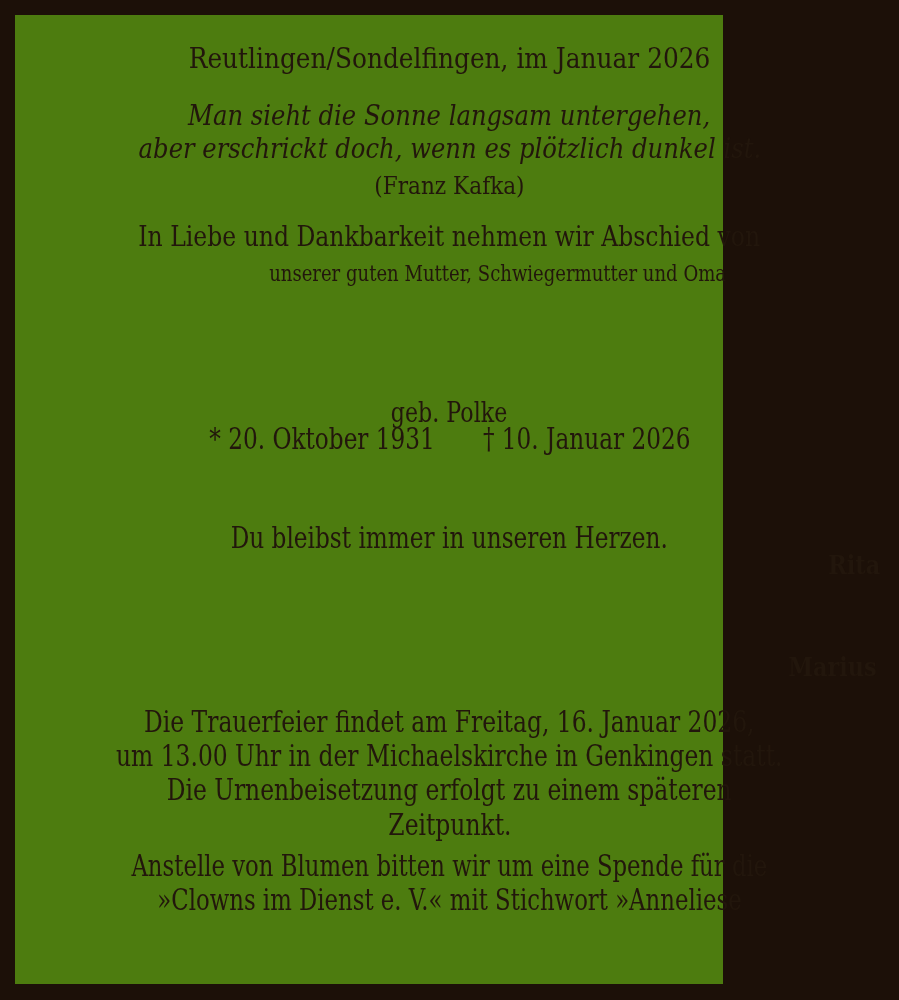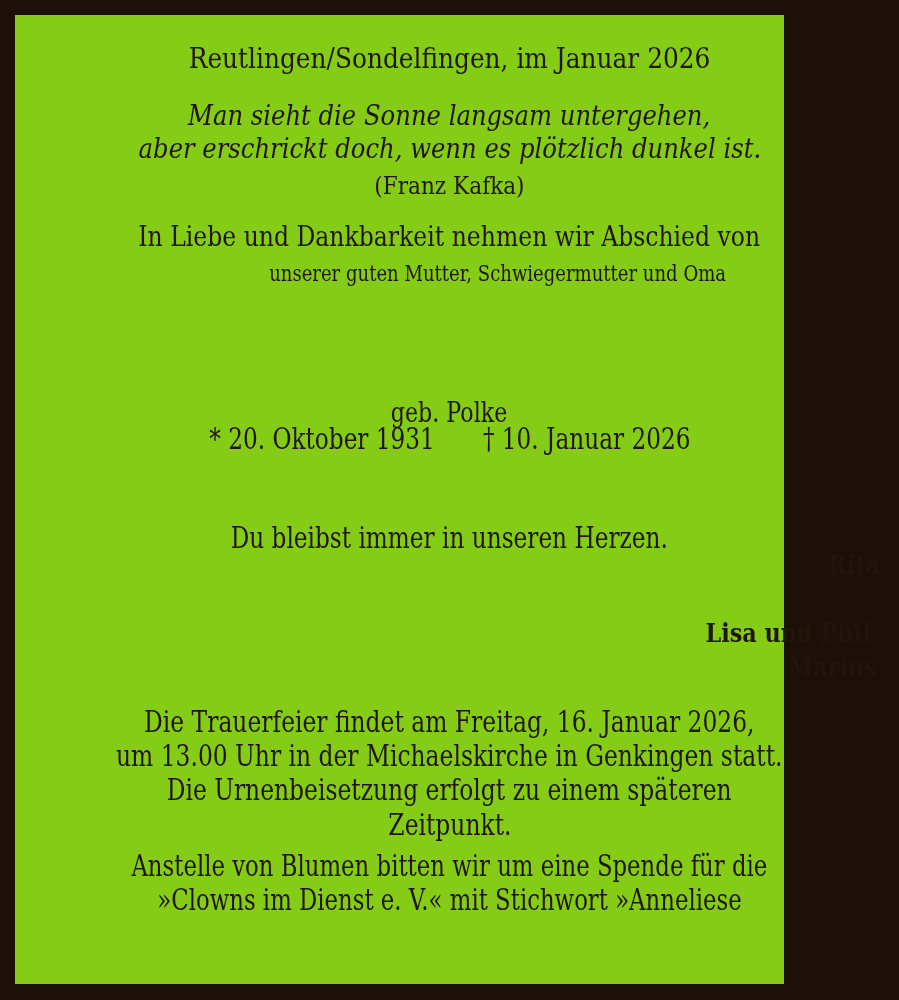--- a/index.html
+++ b/index.html
@@ -1,19 +1,19 @@
 <!DOCTYPE html>
 <html><head>
   <meta charset="utf-8">
   <style>
     html, body { margin: 0; padding: 0; }
     body { width: 899px; height: 1000px; background: #1c1008; overflow: hidden; }
     .frame {
-      position: absolute; left: 15px; top: 15px; width: 769px; height: 969px;
-      background: #84cc16; color: #22160c;
+      position: absolute; left: 15px; top: 15px; width: 708px; height: 969px;
+      background: #4d7c0f; color: #22160c;
       font-family: "DejaVu Serif", "Liberation Serif", serif;
       text-align: center;
     }
     .line { position: absolute; left: 0; width: 869px; white-space: nowrap; line-height: 1; }
     .cond { display: inline-block; transform-origin: center; }
     .place { top: 30px; font-size: 27px; }
     .quote { font-style: italic; font-size: 27px; }
     .q1 { top: 87px; }
     .q2 { top: 120px; }
     .q3 { top: 159px; font-size: 24px; }
@@ -42,21 +42,20 @@
 
   <div class="line intro1"><span class="cond" style="transform:scaleX(0.84)">In Liebe und Dankbarkeit nehmen wir Abschied von</span></div>
   <div class="line intro2"><span class="cond" style="transform:scaleX(0.82)">unserer guten Mutter, Schwiegermutter und Oma</span></div>
 
   <div class="line nee"><span class="cond" style="transform:scaleX(0.82)">geb. Polke</span></div>
   <div class="line dates"><span class="cond" style="transform:scaleX(0.8)"><span>* 20. Oktober 1931</span><span class="gap"></span><span>† 10. Januar 2026</span></span></div>
 
   <div class="line motto"><span class="cond" style="transform:scaleX(0.8)">Du bleibst immer in unseren Herzen.</span></div>
 
   <div class="line fam f1"><span class="cond" style="transform:scaleX(0.86)">Rita</span></div>
-  <div class="line fam f3"><span class="cond" style="transform:scaleX(0.86)">Lisa und Phil</span></div>
   <div class="line fam f4"><span class="cond" style="transform:scaleX(0.86)">Marius</span></div>
 
   <div class="line body b1"><span class="cond" style="transform:scaleX(0.78)">Die Trauerfeier findet am Freitag, 16. Januar 2026,</span></div>
   <div class="line body b2"><span class="cond" style="transform:scaleX(0.78)">um 13.00 Uhr in der Michaelskirche in Genkingen statt.</span></div>
   <div class="line body b3"><span class="cond" style="transform:scaleX(0.78)">Die Urnenbeisetzung erfolgt zu einem späteren</span></div>
   <div class="line body b4"><span class="cond" style="transform:scaleX(0.78)">Zeitpunkt.</span></div>
 
   <div class="line body b5"><span class="cond" style="transform:scaleX(0.76)">Anstelle von Blumen bitten wir um eine Spende für die</span></div>
   <div class="line body b6"><span class="cond" style="transform:scaleX(0.76)">»Clowns im Dienst e. V.« mit Stichwort »Anneliese</span></div>
 </div>

